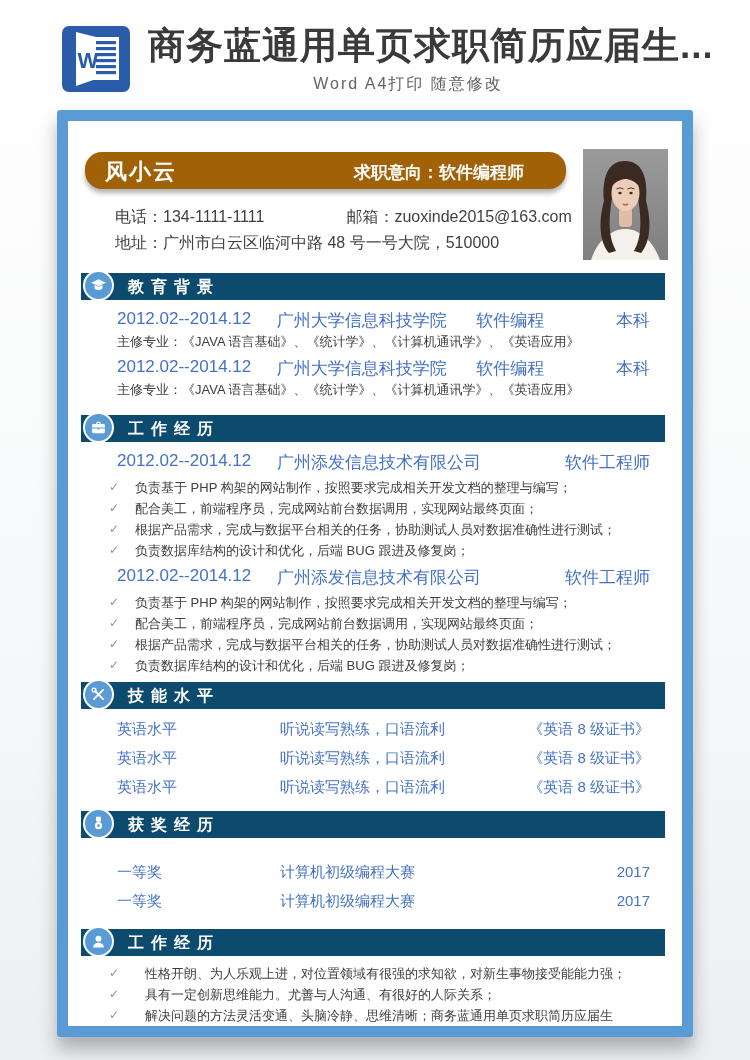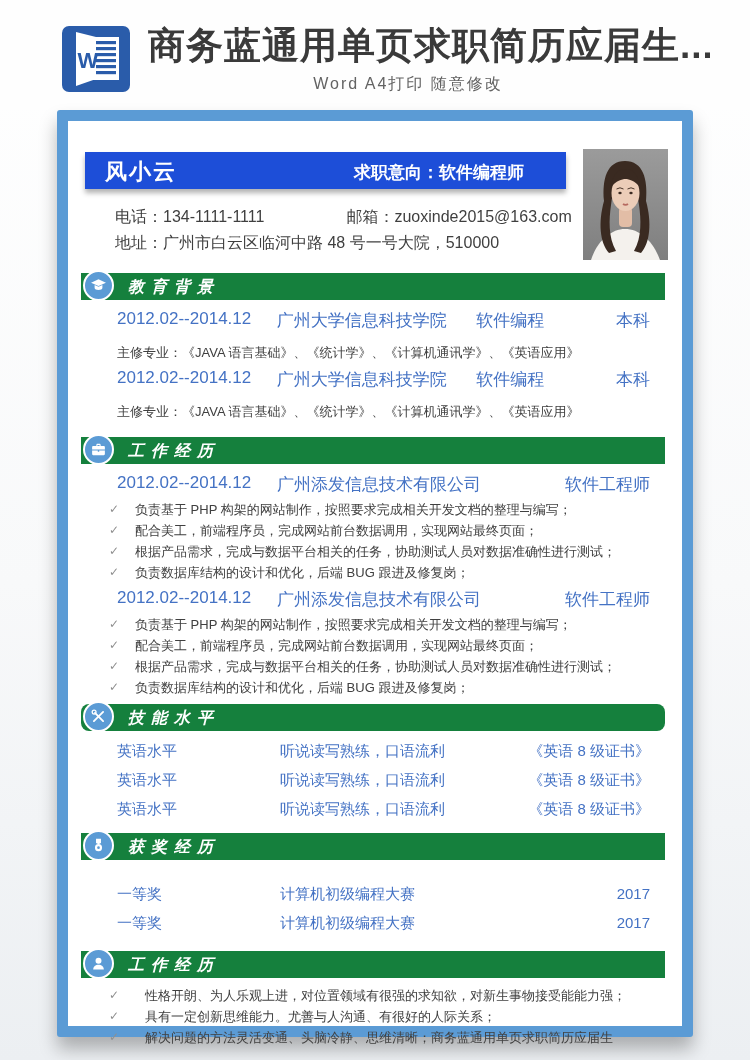--- a/index.html
+++ b/index.html
@@ -23,38 +23,38 @@
   .card {
     position:absolute; left:57px; top:110px; width:636px; height:927px;
     background:#ffffff; border:11px solid #5b9bd5; border-radius:3px;
     box-shadow:0 12px 18px rgba(0,0,0,0.28);
   }
   .content { position:relative; width:100%; height:100%; padding:0 17px 0 13px; }
 
   
   .name-bar {
     position:relative; margin:31px 0 0 4px; width:481px; height:37px;
-    background:#1d4ed8; box-shadow:0 4px 5px rgba(0,0,0,0.30);
+    background:#a16207; box-shadow:0 4px 5px rgba(0,0,0,0.30);border-radius:17px;
   }
   .name { position:absolute; left:20px; top:5px; font-size:22px; font-weight:bold; color:#ffffff; letter-spacing:2px; }
   .intent { position:absolute; left:237px; top:9px; font-size:17px; font-weight:bold; color:#ffffff;margin-left:32px; }
 
   .photo {
     position:absolute; right:14px; top:28px; width:85px; height:111px;
     overflow:hidden; background:#8f8f8f;
   }
   .photo svg { display:block; }
 
   
   .contact { margin:15px 0 0 34px; font-size:16px; color:#3f3f3f; line-height:26px; }
   .c-phone { display:inline-block; width:227px; }
 
   
   .section-bar {
-    position:relative; margin-left:0; width:584px; height:27px; background:#15803d;font-style:italic;
+    position:relative; margin-left:0; width:584px; height:27px; background:#0c4a6e;
   }
   .section-icon {
     position:absolute; left:2px; top:-3px; width:31px; height:31px; border-radius:50%;
     background:#5b9bd5; border:2px solid #ffffff;
     display:flex; align-items:center; justify-content:center;
   }
   .section-title {
     position:absolute; left:47px; top:4px; color:#ffffff; font-weight:bold;
     font-size:16px; letter-spacing:7px; white-space:nowrap;
   }
@@ -62,21 +62,21 @@
   
   .row { display:flex; margin:0 15px 0 36px; white-space:nowrap; }
   .blue { color:#4472c4; }
 
   
   .edu-head { font-size:17px; }
   .col-date { width:160px; }
   .col-school { width:200px; }
   .col-major { width:140px; }
   .col-right { flex:1; text-align:right; }
-  .edu-detail { margin:12px 15px 0 36px; font-size:13px; color:#404040; white-space:nowrap; }
+  .edu-detail { margin:1px 15px 0 36px; font-size:13px; color:#404040; white-space:nowrap; }
 
   
   .work-head { font-size:17px; }
   .col-company { flex:1; }
   .col-role { width:150px; text-align:right; }
   .bullets { margin:3px 0 0 28px; }
   .bullet { display:flex; line-height:21px; font-size:13px; color:#404040; white-space:nowrap; }
   .check { color:#8f8f8f; width:14px; font-size:12px; flex:0 0 auto; }
   .bullet-text { margin-left:12px; }
   .eval .bullet-text { margin-left:22px; }
@@ -89,21 +89,21 @@
   .col-award-name { width:163px; }
   .col-award-event { flex:1; }
   .col-award-year { width:120px; text-align:right; }
 
   
   .mt-edu-bar { margin-top:17px; }
   .mt-entry1 { margin-top:9px; }
   .mt-entry2 { margin-top:6px; }
   .mt-work-bar { margin-top:16px;text-align:right; }
   .mt-work-entry2 { margin-top:5px; }
-  .mt-skills-bar { margin-top:6px;border-radius:8px; }
+  .mt-skills-bar { margin-top:6px; }
   .mt-skill-rows { margin-top:10px; }
   .mt-awards-bar { margin-top:14px; }
   .mt-award-rows { margin-top:24px; }
   .mt-eval-bar { margin-top:18px; }
   .mt-eval-rows { margin-top:7px; }
 </style>
 </head>
 <body>
 
 <div class="top-header">

